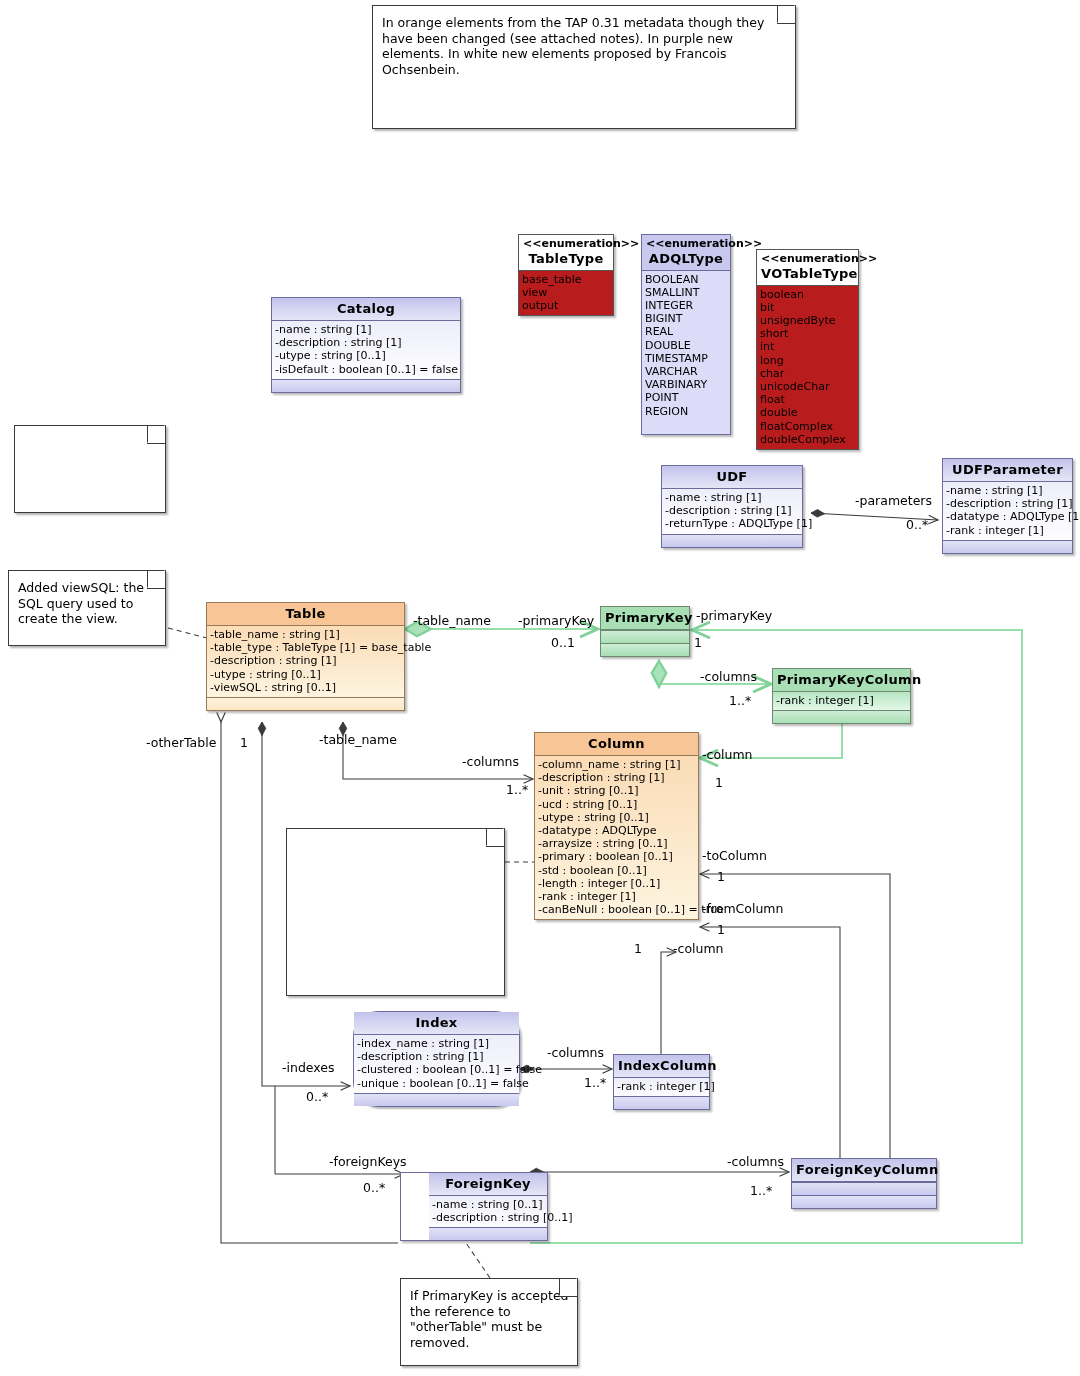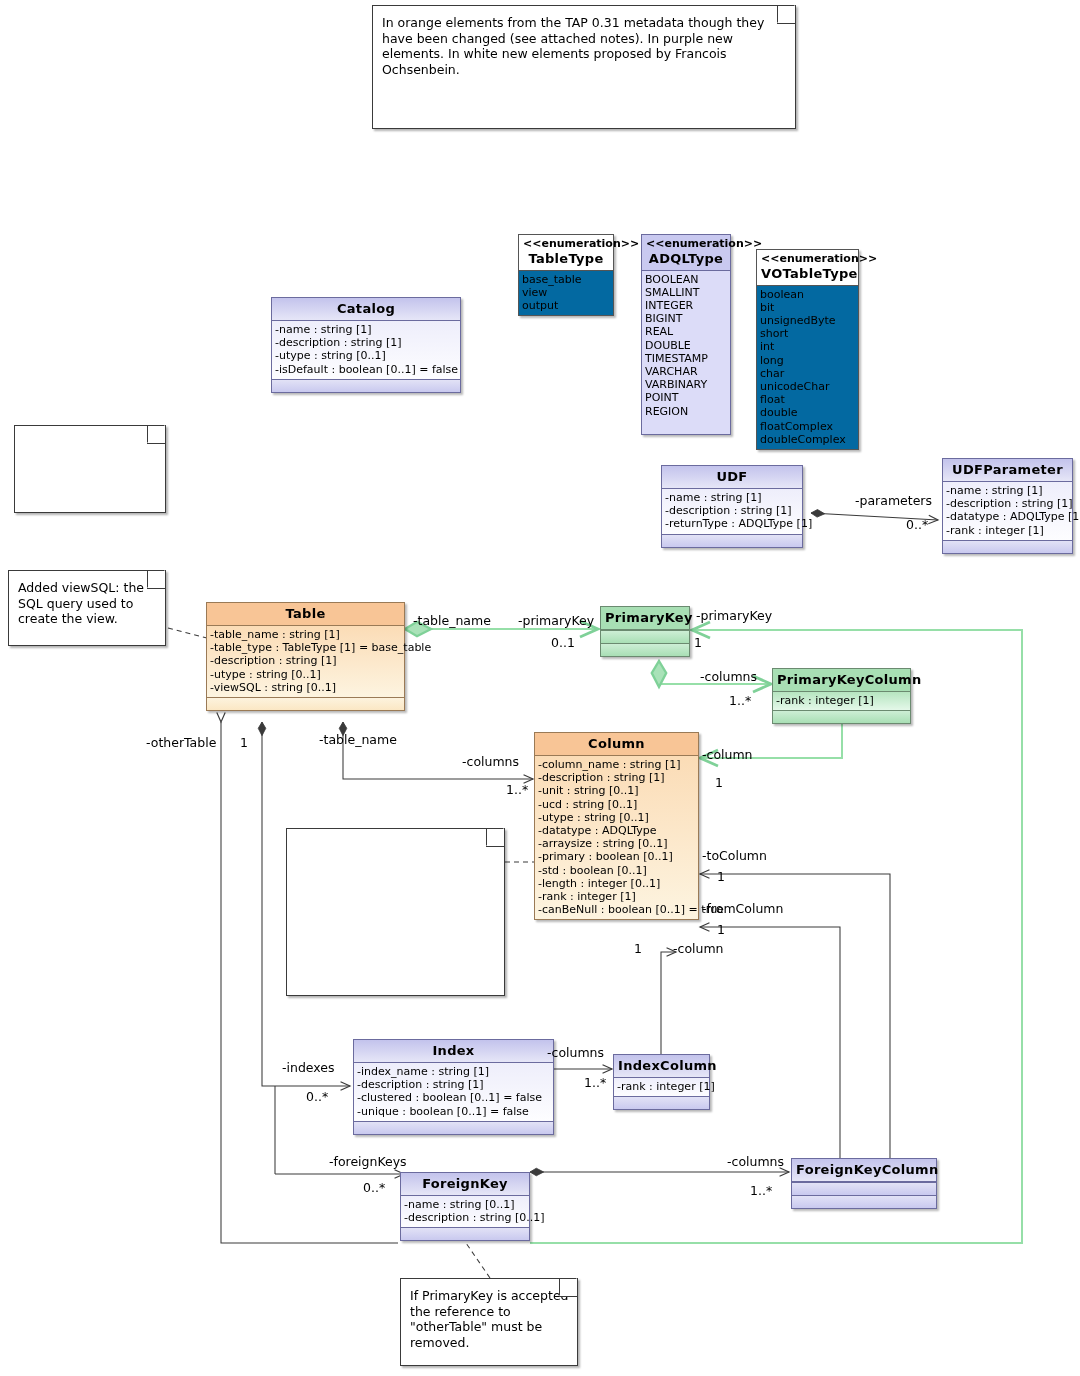--- a/index.html
+++ b/index.html
@@ -32,21 +32,21 @@
   .purple .tail, .purple .mid { background:linear-gradient(to bottom,#e2e2f6,#c9c9ef); border-top-color:#6b6b9e; }
 
   
   .purple-solid { border-color:#6b6b9e; }
   .purple-solid .hdr { background:#c9c9f0; border-bottom-color:#6b6b9e; }
   .purple-solid .body { background:#dcdcf8; }
 
   
   .white { border-color:#555; }
   .white .hdr { background:#fff; border-bottom-color:#555; }
-  .white .body { background:#0369a1; }
+  .white .body { background:#b91c1c; }
 
   
   .orange { border-color:#9a7a56; }
   .orange .hdr { background:#f8c596; border-bottom-color:#9a7a56; }
   .orange .body { background:linear-gradient(to bottom,#fbdcb6,#fdf4e0); }
   .orange .tail, .orange .mid { background:linear-gradient(to bottom,#fdf3de,#fbe7c4); border-top-color:#9a7a56; }
 
   
   .green { border-color:#6b8a70; }
   .green .hdr { background:#a8dfb4; border-bottom-color:#6b8a70; }
@@ -288,21 +288,21 @@
       <div>-datatype : ADQLType</div>
       <div>-arraysize : string [0..1]</div>
       <div>-primary : boolean [0..1]</div>
       <div>-std : boolean [0..1]</div>
       <div>-length : integer [0..1]</div>
       <div>-rank : integer [1]</div>
       <div>-canBeNull : boolean [0..1] = true</div>
     </div>
   </div>
 
-  <div class="uml purple" style="left:353px; top:1039px; width:201px;">
+  <div class="uml purple" style="left:353px; top:1011px; width:167px;border-radius:25px;">
     <div class="hdr">
       <span>Index</span>
     </div>
     <div class="body">
       <div>-index_name : string [1]</div>
       <div>-description : string [1]</div>
       <div>-clustered : boolean [0..1] = false</div>
       <div>-unique : boolean [0..1] = false</div>
     </div>
     <div class="tail"></div>
@@ -311,21 +311,21 @@
   <div class="uml purple" style="left:613px; top:1054px; width:97px;">
     <div class="hdr">
       <span>IndexColumn</span>
     </div>
     <div class="body">
       <div>-rank : integer [1]</div>
     </div>
     <div class="tail"></div>
   </div>
 
-  <div class="uml purple" style="left:400px; top:1172px; width:130px;">
+  <div class="uml purple" style="left:400px; top:1172px; width:148px;padding-left:28px;">
     <div class="hdr">
       <span>ForeignKey</span>
     </div>
     <div class="body">
       <div>-name : string [0..1]</div>
       <div>-description : string [0..1]</div>
     </div>
     <div class="tail"></div>
   </div>
 

